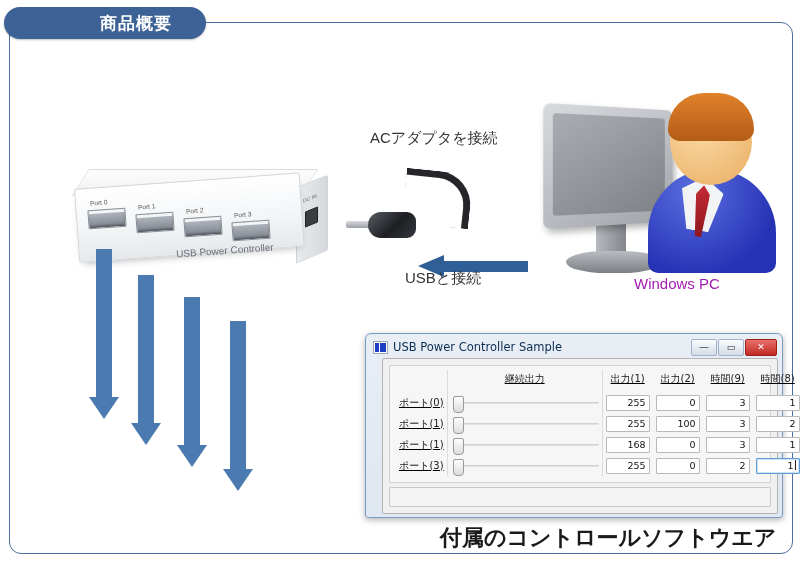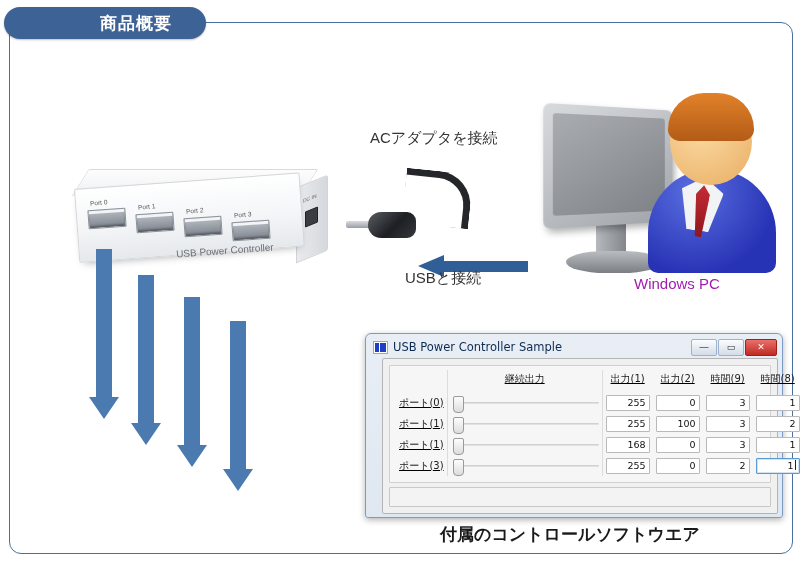--- a/index.html
+++ b/index.html
@@ -230,21 +230,21 @@
     background:linear-gradient(#fcfcfc,#e2e2e2);
     border:1px solid #9d9d9d;border-radius:2px;color:#111;
     display:inline-block;text-align:center;
     font-family:"DejaVu Sans",sans-serif;
   }
   .statusbar{
     position:absolute;left:6px;right:6px;bottom:6px;height:18px;
     background:#f3f3f3;border:1px solid #c8c8c8;border-radius:1px;
   }
   .sw-caption{
-    position:absolute;left:430px;top:500px;font-size:17px;font-weight:bold;
+    position:absolute;left:430px;top:500px;font-size:22px;font-weight:bold;
     color:#1a1a1a;font-family:"DejaVu Sans",sans-serif;white-space:nowrap;text-align:right;
   }
 </style>
 </head>
 <body>
 
 <div class="page-frame">
 
   <div class="header-tab">
     <span class="title">商品概要</span>

